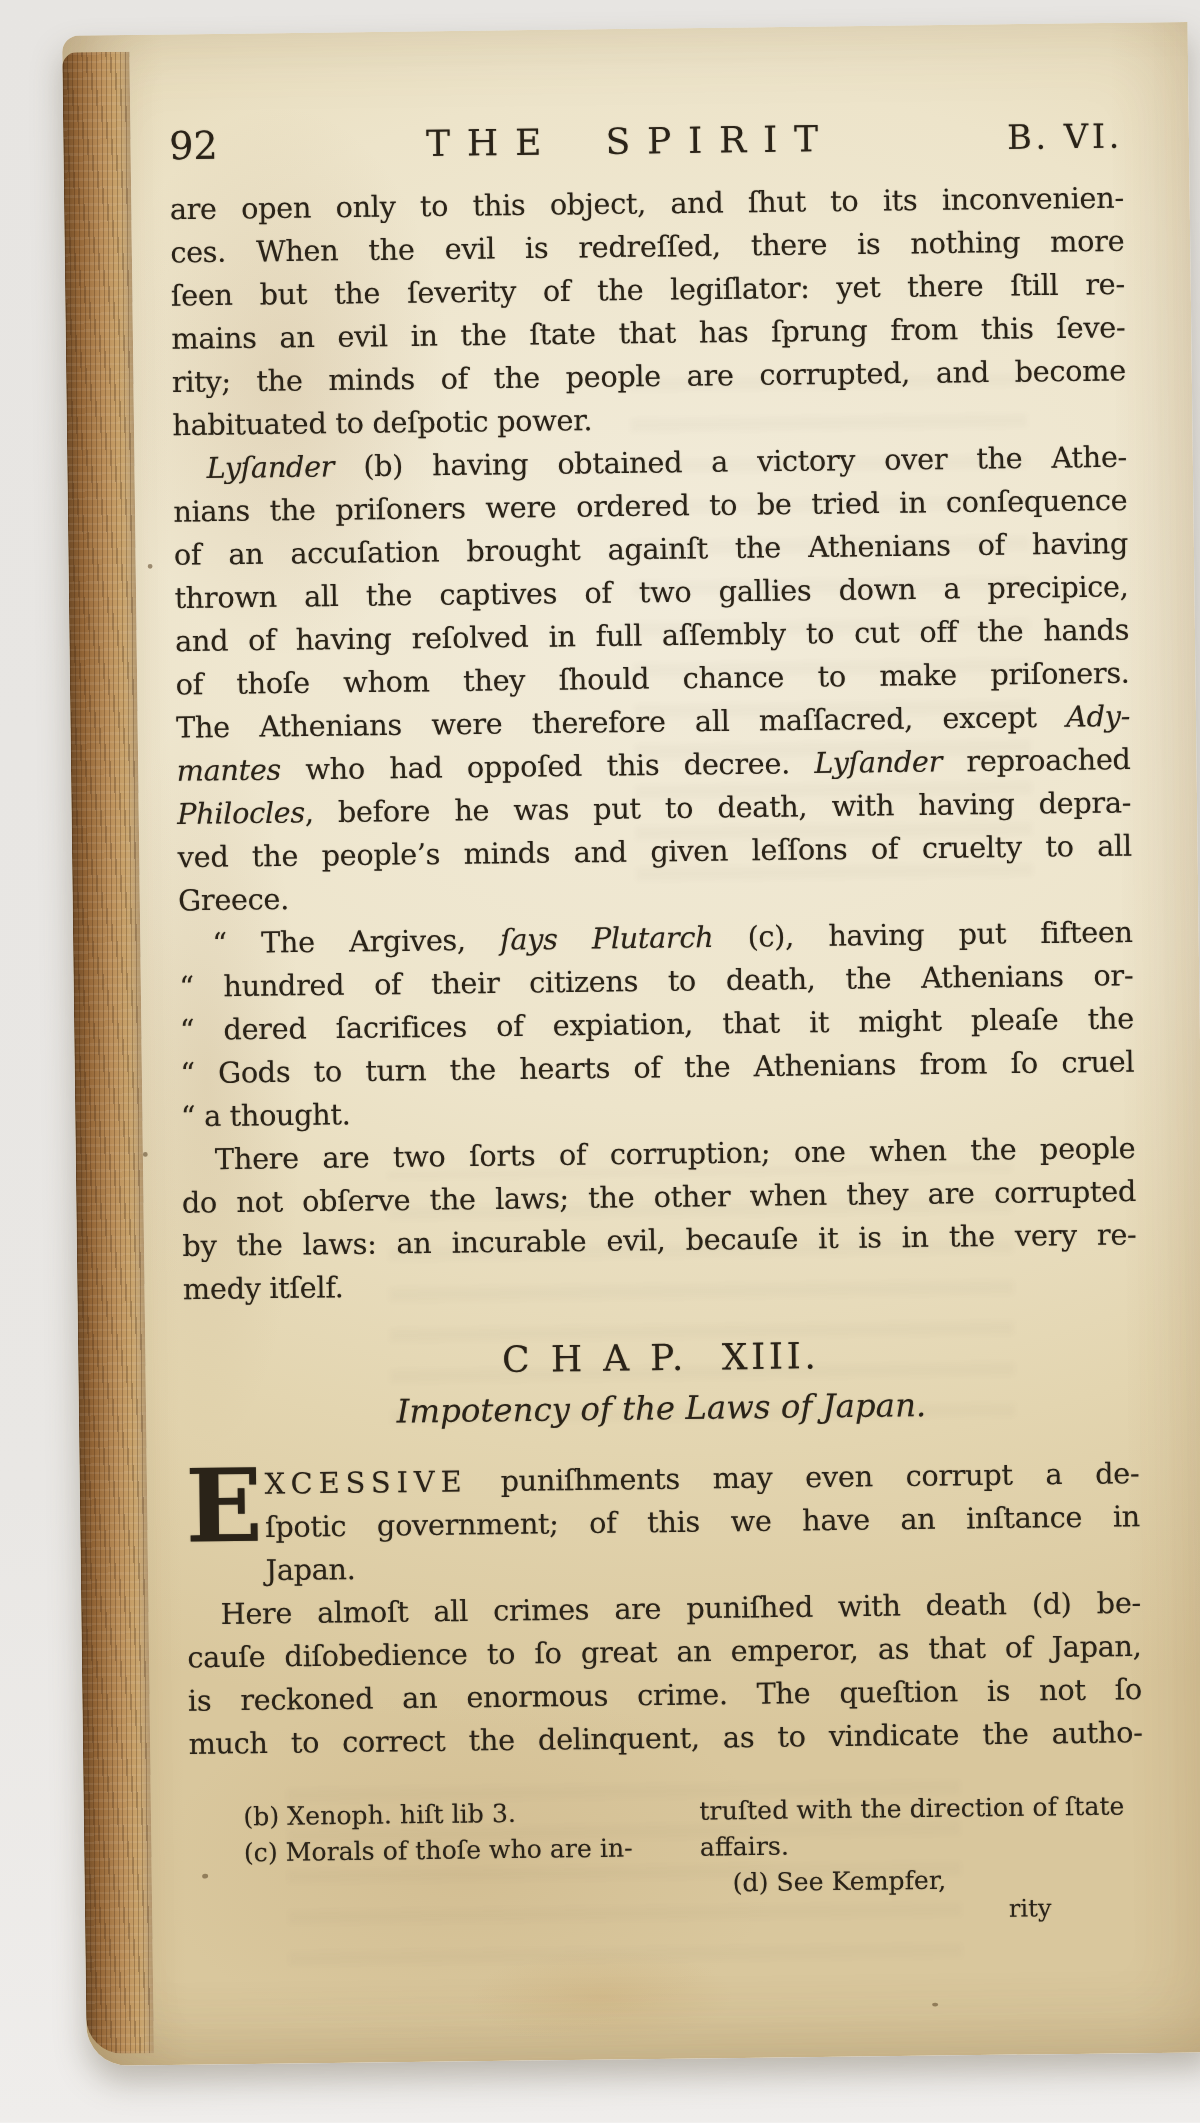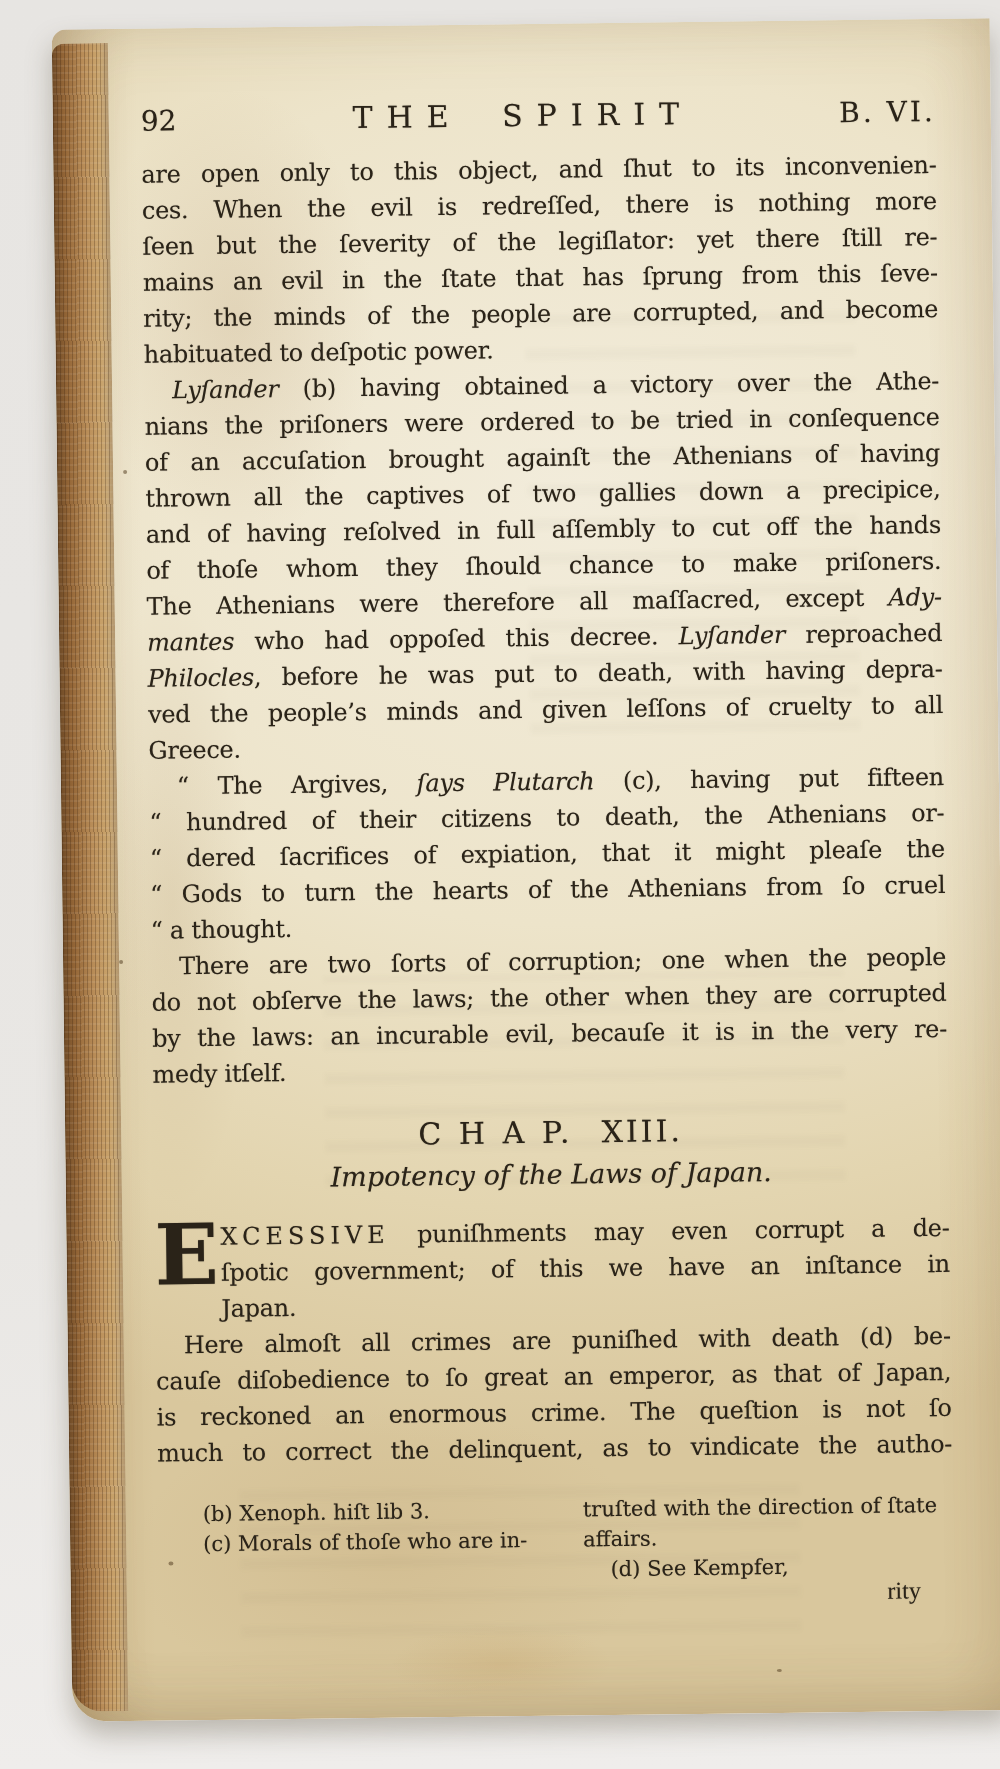--- a/index.html
+++ b/index.html
@@ -49,21 +49,21 @@
   .k1{left:66px;top:441px;width:4px;height:4px;}
   .k2{left:56px;top:931px;width:4px;height:4px;}
   .k3{left:98px;top:1533px;width:5px;height:4px;}
   .k4{left:705px;top:1648px;width:5px;height:3px;}
 
   .header{
     position:absolute;left:88px;top:74px;width:795px;height:38px;
     display:flex;justify-content:space-between;align-items:baseline;
     text-shadow:0 0 1px rgba(42,35,24,.45);
   }
-  .pnum{font-size:28px;}
+  .pnum{font-size:32px;}
   .rtitle{font-size:30px;letter-spacing:14px;word-spacing:16px;margin-left:30px;}
   .bnum{font-size:28px;letter-spacing:3px;}
 
   .flow{position:absolute;left:88px;top:128px;width:795px;}
   .line{
     font-size:24px;line-height:36px;height:36px;letter-spacing:-0.3px;
     text-shadow:0 0 1px rgba(42,35,24,.40);
   }
   .j{text-align:justify;text-align-last:justify;}
   .nj{text-align:left;}
@@ -82,22 +82,22 @@
     font-size:84px;line-height:66px;font-weight:bold;text-align:center;
     text-shadow:0 0 1px rgba(42,35,24,.5);
   }
   .dcpara::after{content:"";display:block;clear:none;}
 
   .fnl,.fnr{position:absolute;font-size:21px;line-height:30px;
         text-shadow:0 0 1px rgba(42,35,24,.4);}
   .fnl{left:133px;top:1471px;width:360px;}
   .fnr{left:513px;top:1471px;width:360px;}
   .fn-ind{text-indent:27px;}
-  .catchword{position:absolute;left:770px;top:1558px;width:80px;text-align:right;
-        font-size:24px;text-shadow:0 0 1px rgba(42,35,24,.4);font-family:Liberation Serif, serif;}
+  .catchword{position:absolute;left:770px;top:1558px;width:80px;
+        font-size:20px;text-shadow:0 0 1px rgba(42,35,24,.4);}
 </style>
 </head>
 <body>
 
 <div class="page">
   <div class="fore-edge"></div>
 
   <div class="stain s1"></div>
   <div class="stain s2"></div>
   <div class="stain s3"></div>

